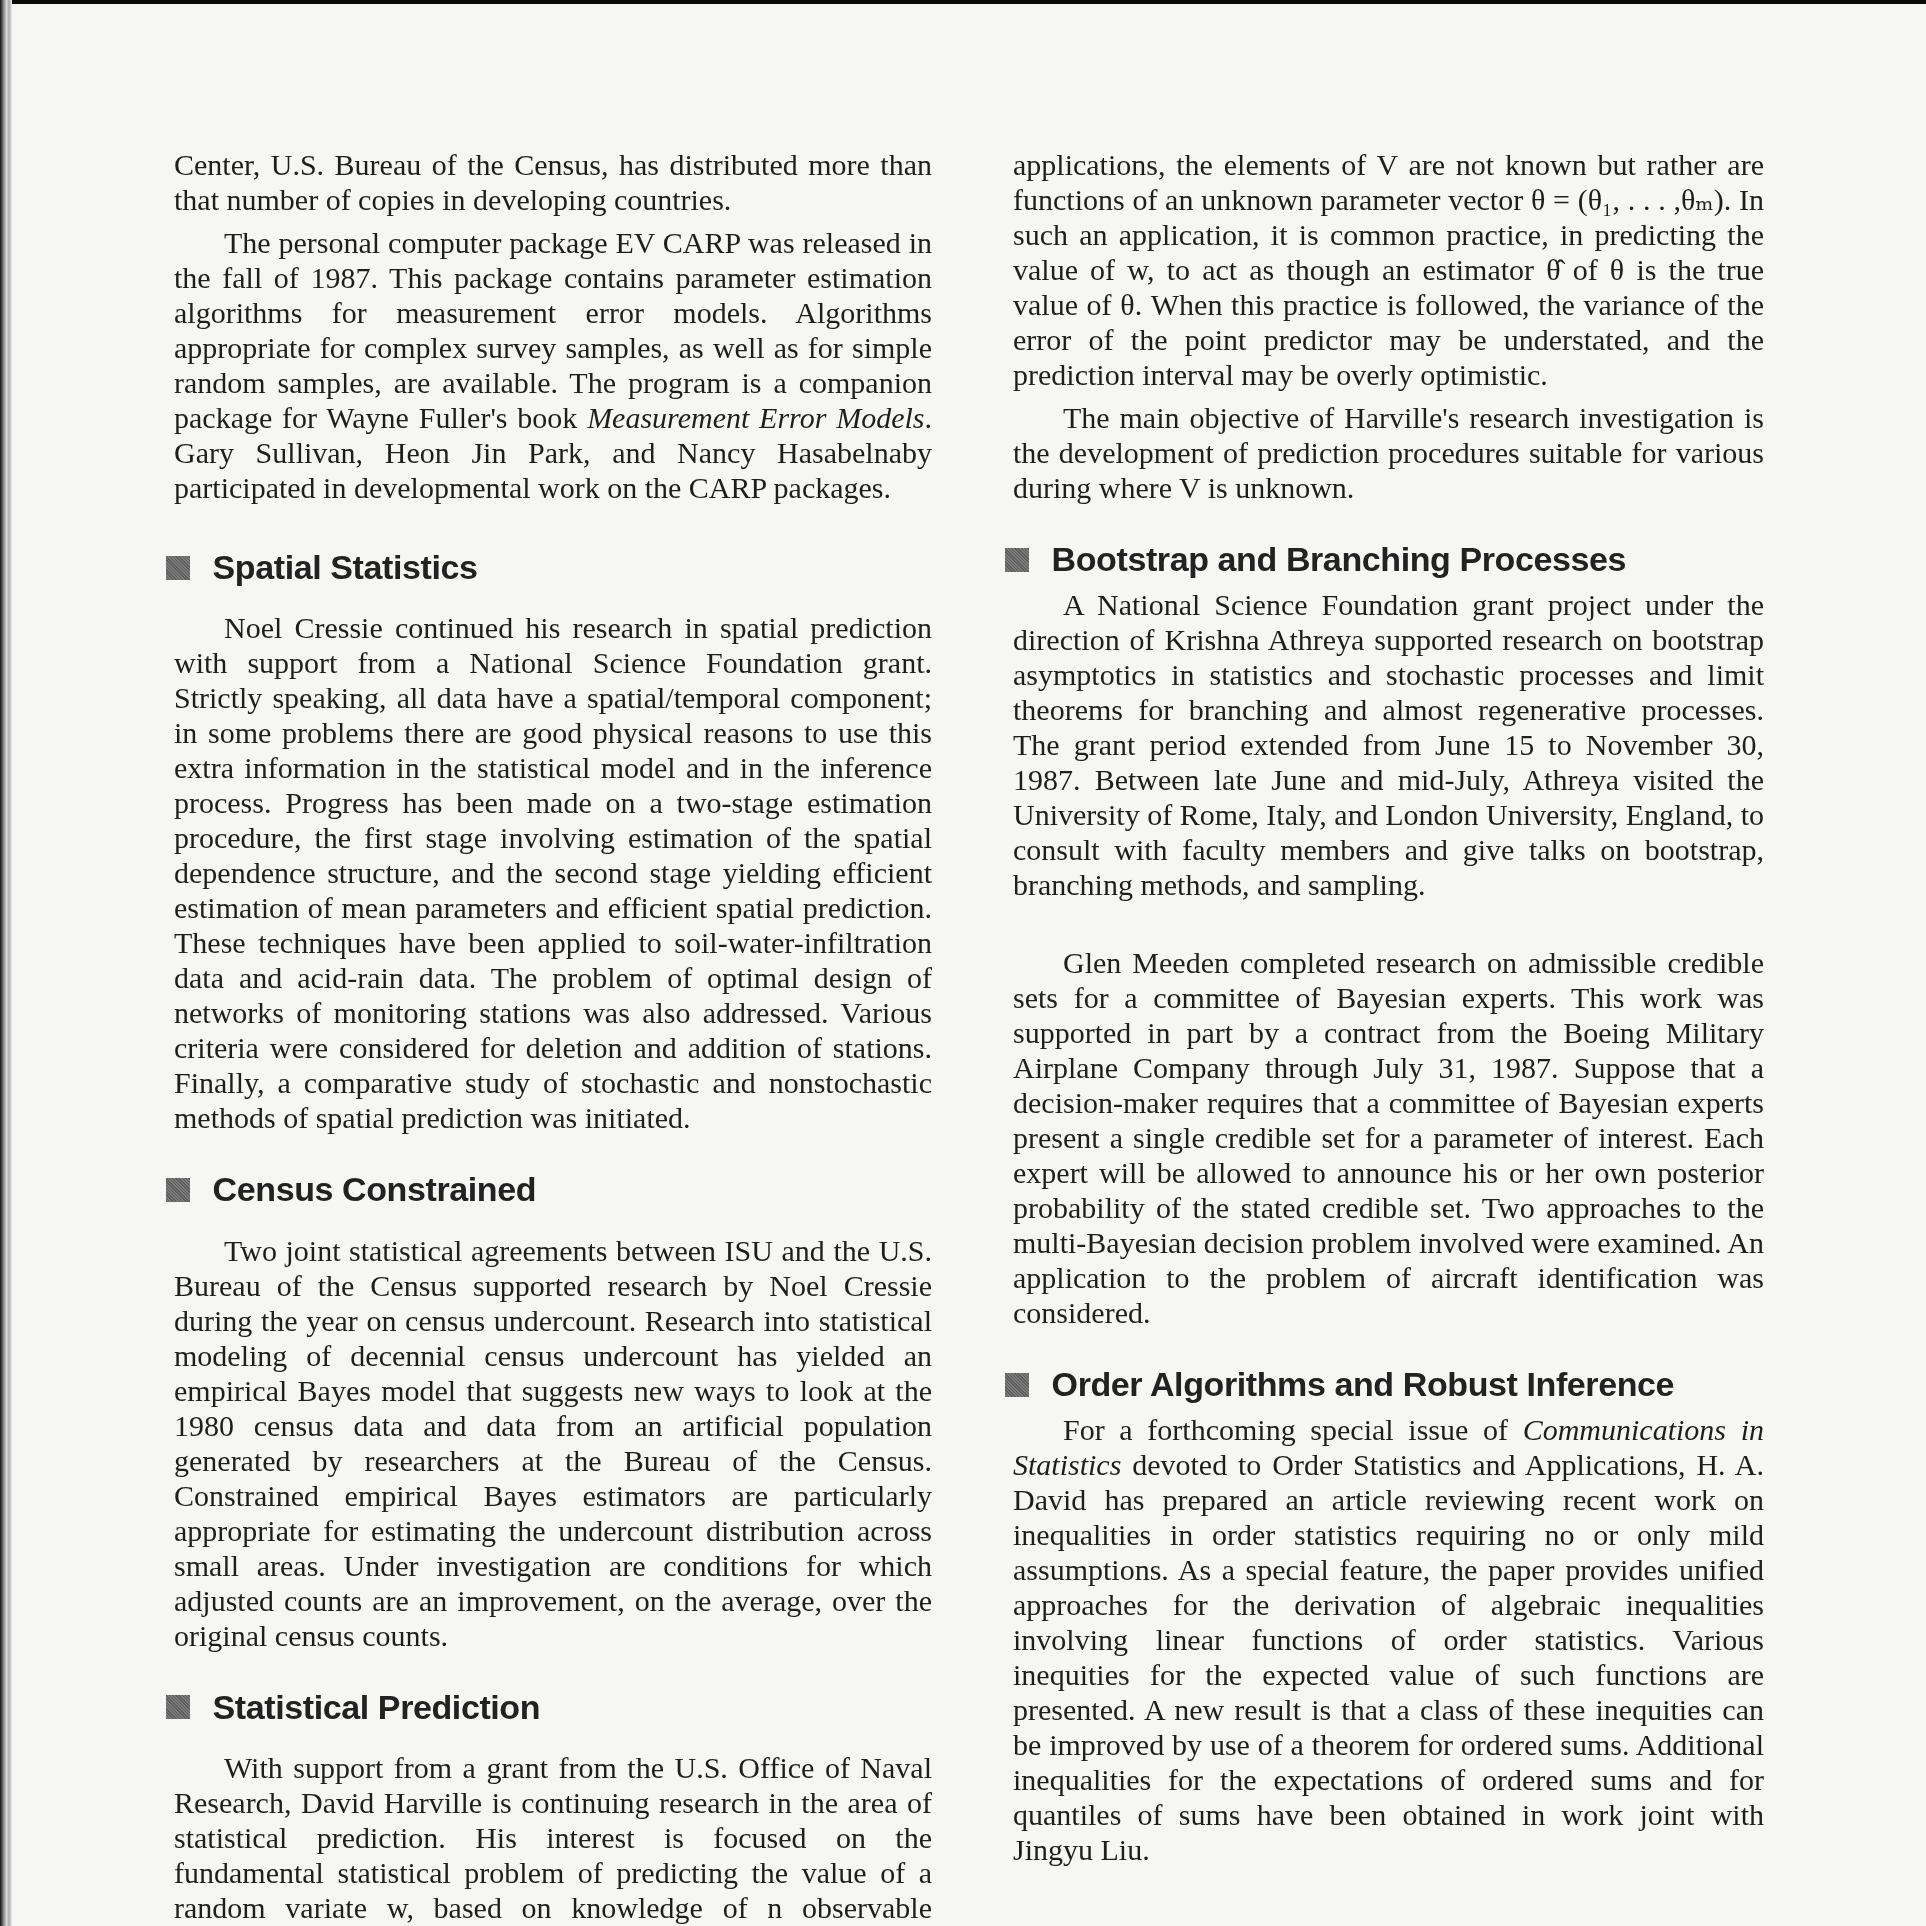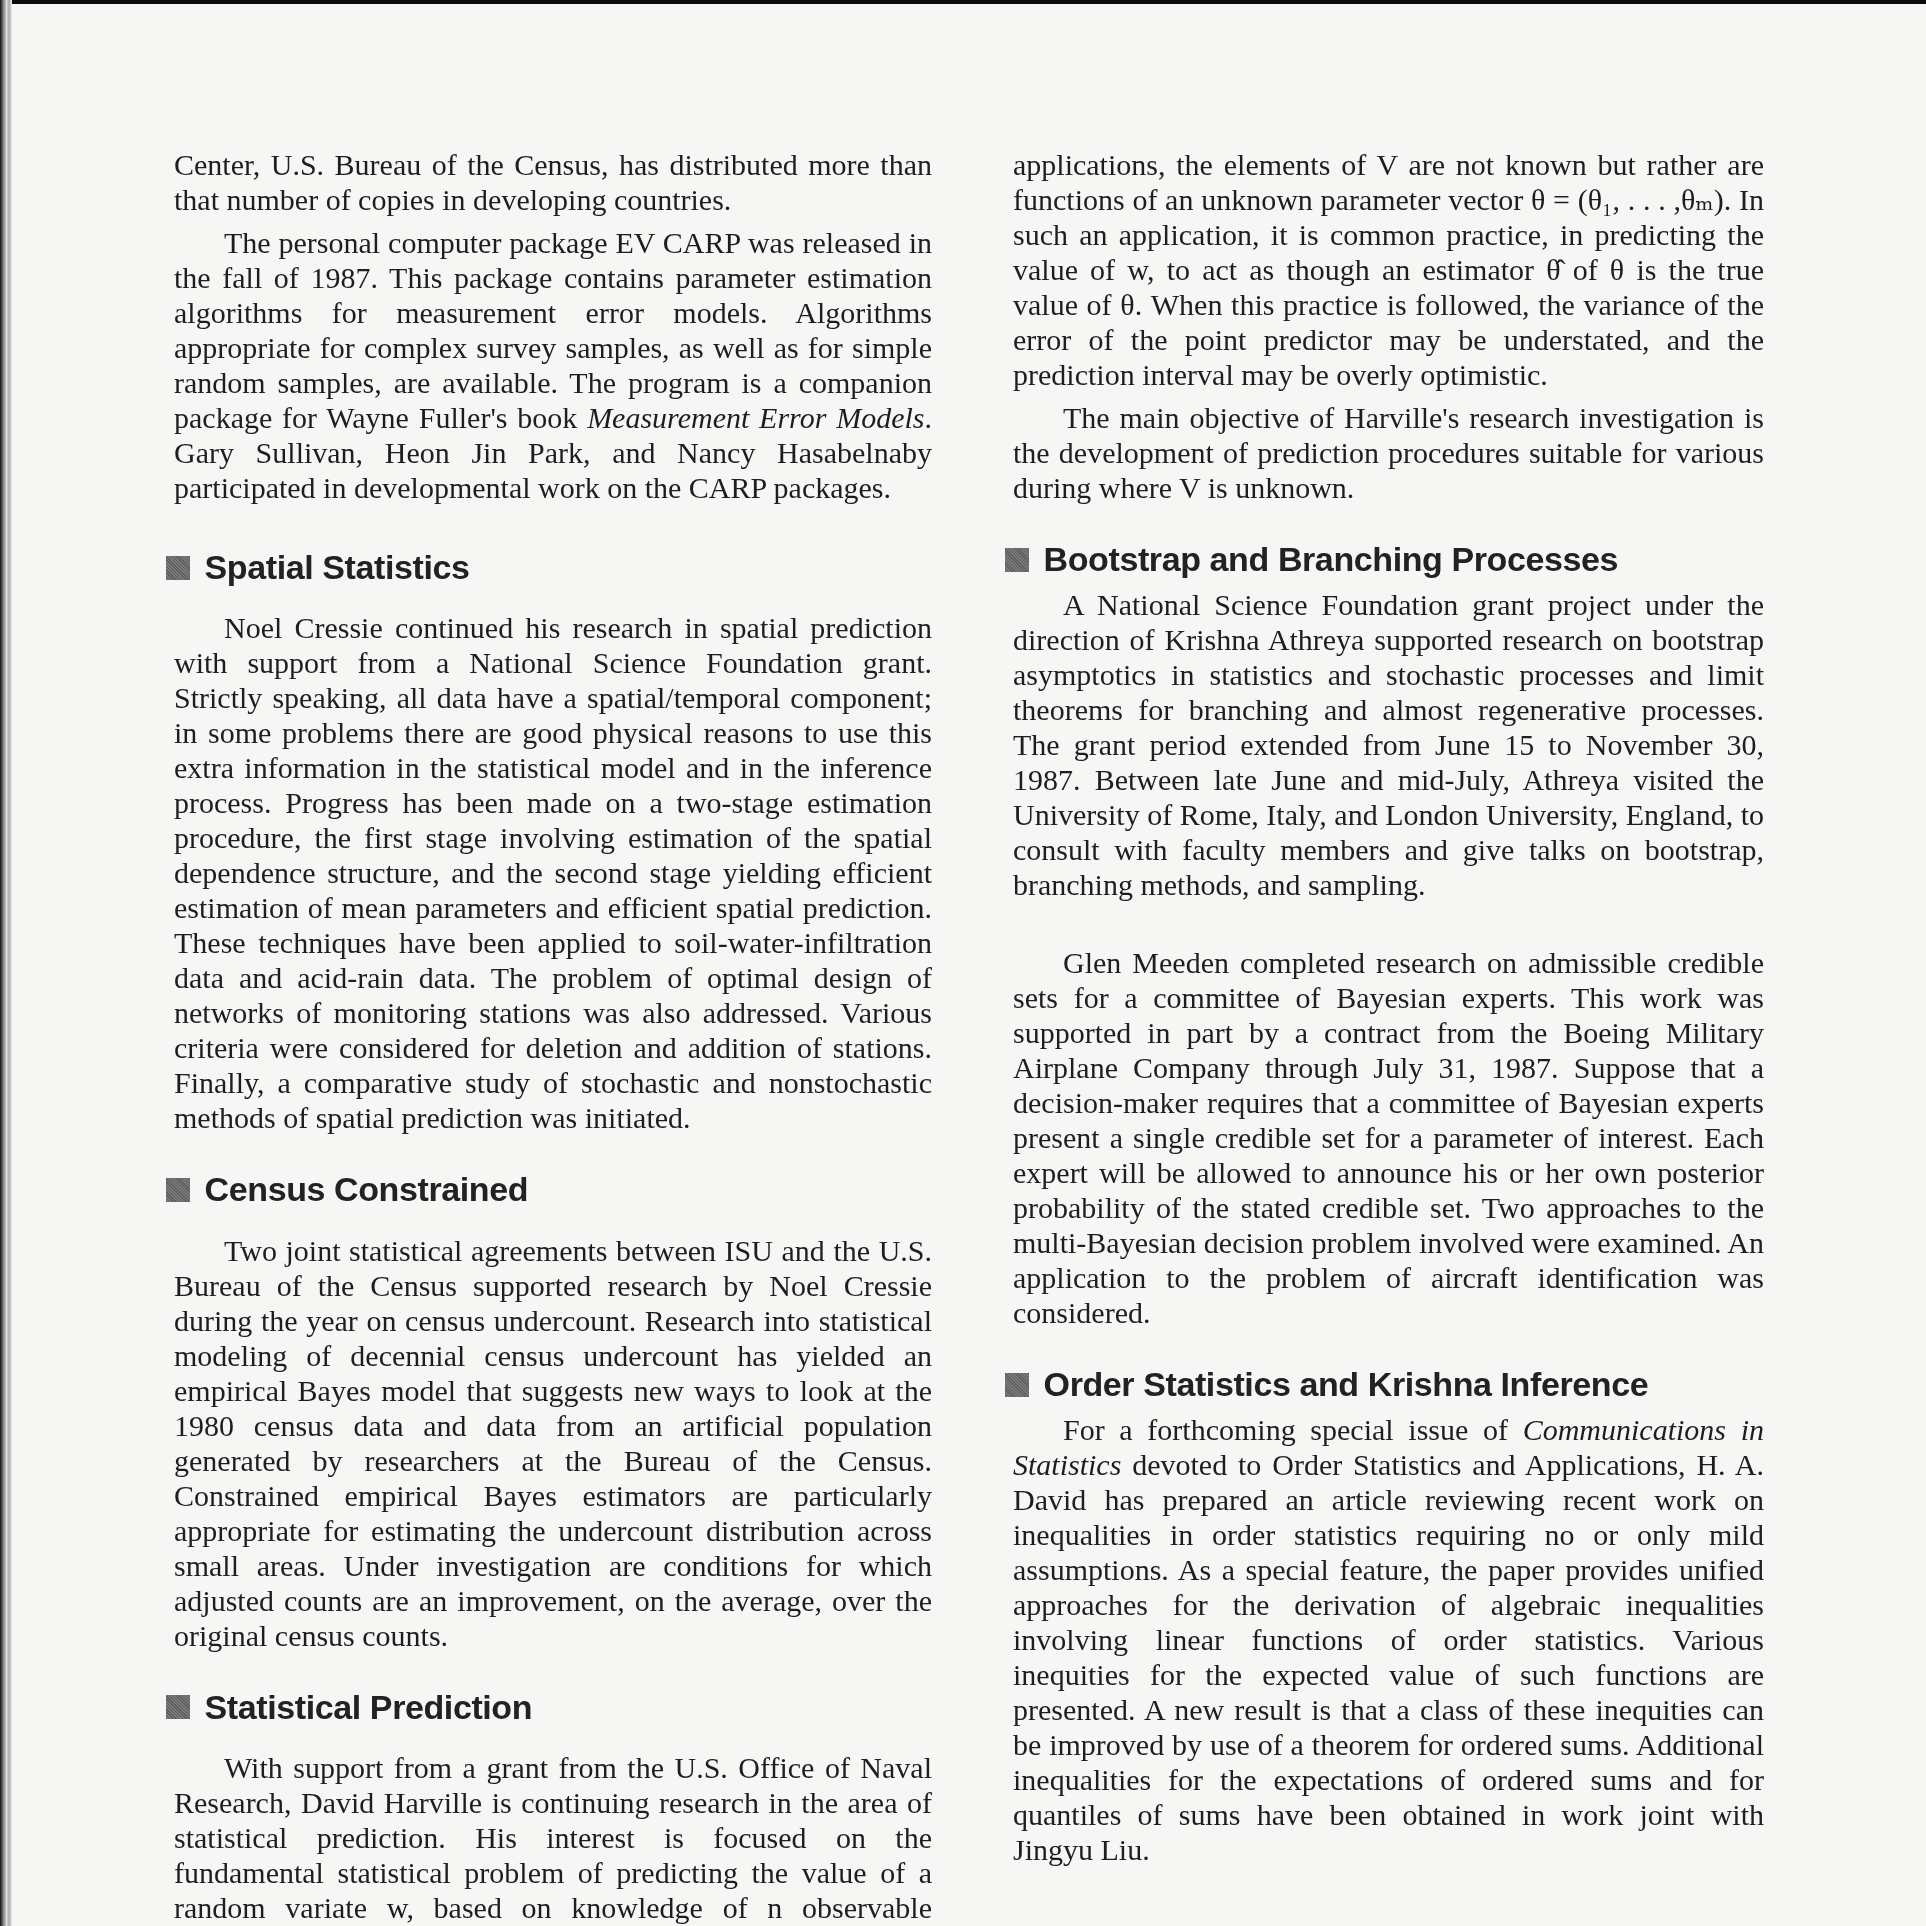--- a/index.html
+++ b/index.html
@@ -22,20 +22,21 @@
   }
   .col-left { left: 166px; top: 139px; }
   .col-right { left: 1005px; top: 139px; width: 767px; }
   .para { margin: 8px; text-indent: 0; }
   .para.indent { text-indent: 50px; }
   .section-heading {
     font-family: "Liberation Sans", "DejaVu Sans", sans-serif;
     font-weight: bold; font-size: 34px; line-height: 39px; color: #222;
     display: flex; align-items: center; margin: 0; letter-spacing: -0.4px;
     text-align: left;
+    gap: 8px;
   }
   .bullet-square {
     display: inline-block; width: 24px; height: 24px; background: #6e6e6e;
     margin-right: 14.6px; flex: 0 0 auto;
     background-image: repeating-linear-gradient(45deg, #5f5f5f 0 1.2px, #7a7a7a 1.2px 2.3px);
   }
   .gap-lg { height: 35px; }
   .gap-md { height: 27px; }
   .gap-sm { height: 15.4px; }
   em { font-style: italic; }
@@ -87,20 +88,20 @@
     <span>Bootstrap and Branching Processes</span>
   </h2>
   <p class="para indent">A National Science Foundation grant project under the direction of Krishna Athreya supported research on bootstrap asymptotics in statistics and stochastic processes and limit theorems for branching and almost regenerative processes. The grant period extended from June 15 to November 30, 1987. Between late June and mid-July, Athreya visited the University of Rome, Italy, and London University, England, to consult with faculty members and give talks on bootstrap, branching methods, and sampling.</p>
 
   <div class="gap-md"></div>
   <p class="para indent">Glen Meeden completed research on admissible credible sets for a committee of Bayesian experts. This work was supported in part by a contract from the Boeing Military Airplane Company through July 31, 1987. Suppose that a decision-maker requires that a committee of Bayesian experts present a single credible set for a parameter of interest. Each expert will be allowed to announce his or her own posterior probability of the stated credible set. Two approaches to the multi-Bayesian decision problem involved were examined. An application to the problem of aircraft identification was considered.</p>
 
   <div class="gap-md"></div>
   <h2 class="section-heading">
     <span class="bullet-square"></span>
-    <span>Order Statistics and Krishna Inference</span>
+    <span>Order Algorithms and Robust Inference</span>
   </h2>
   <p class="para indent"><span>For a forthcoming special issue of </span><em>Communications in Statistics</em><span> devoted to Order Statistics and Applications, H. A. David has prepared an article reviewing recent work on inequalities in order statistics requiring no or only mild assumptions. As a special feature, the paper provides unified approaches for the derivation of algebraic inequalities involving linear functions of order statistics. Various inequities for the expected value of such functions are presented. A new result is that a class of these inequities can be improved by use of a theorem for ordered sums. Additional inequalities for the expectations of ordered sums and for quantiles of sums have been obtained in work joint with Jingyu Liu.</span></p>
   <div class="gap-lg"></div>
   <div class="gap-sm"></div>
   <p class="para indent">Song-Ho Kim, under the direction of David, is investigating stochastic comparisons of order statistics. As an example of situations studied, consider X₁, . . . ,Xₙ and Y₁, . . . ,Yₙ, independent random samples from distributions with respective cdf's F(x) and G(x). If X is stochastically smaller than Y(X ≦ₛₜ Y), i.e.,</p>
 </div>
 
 
 </body></html>

